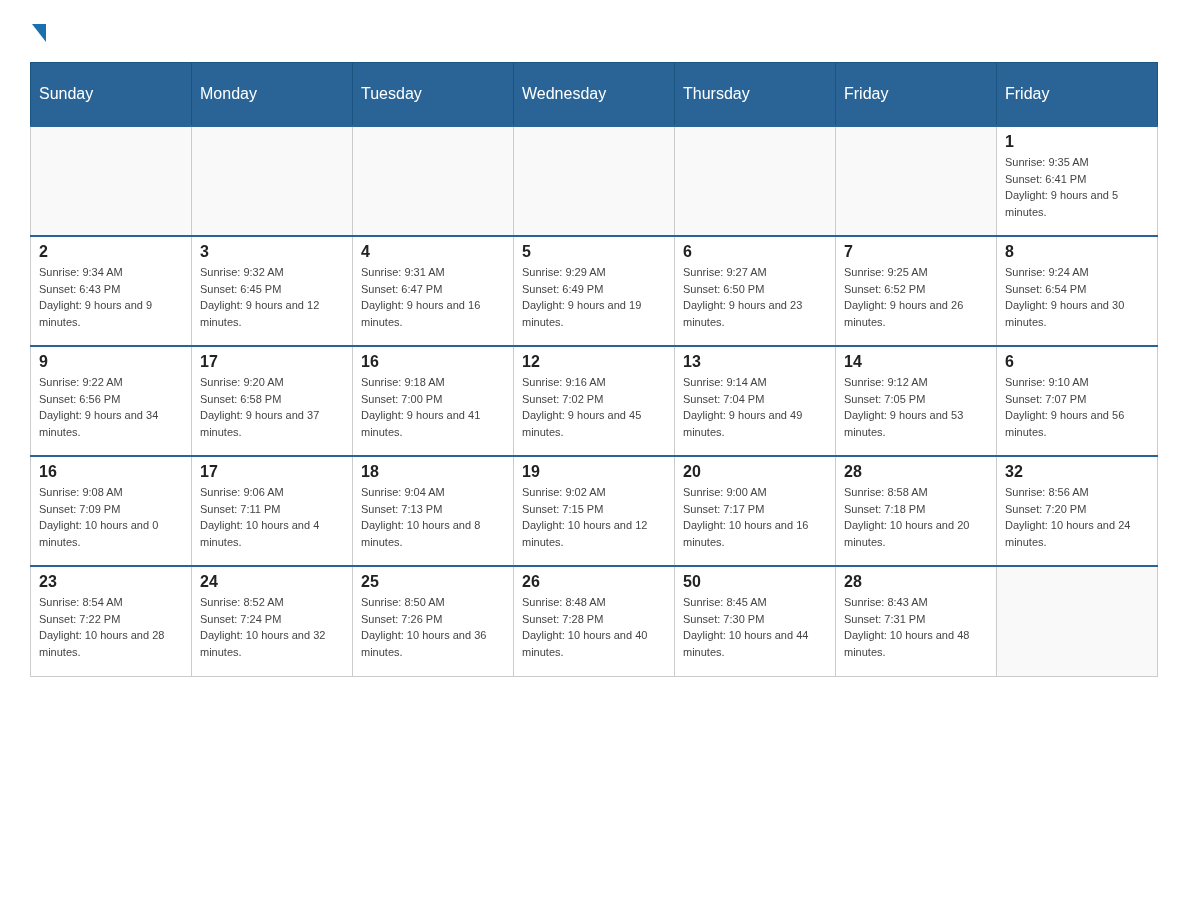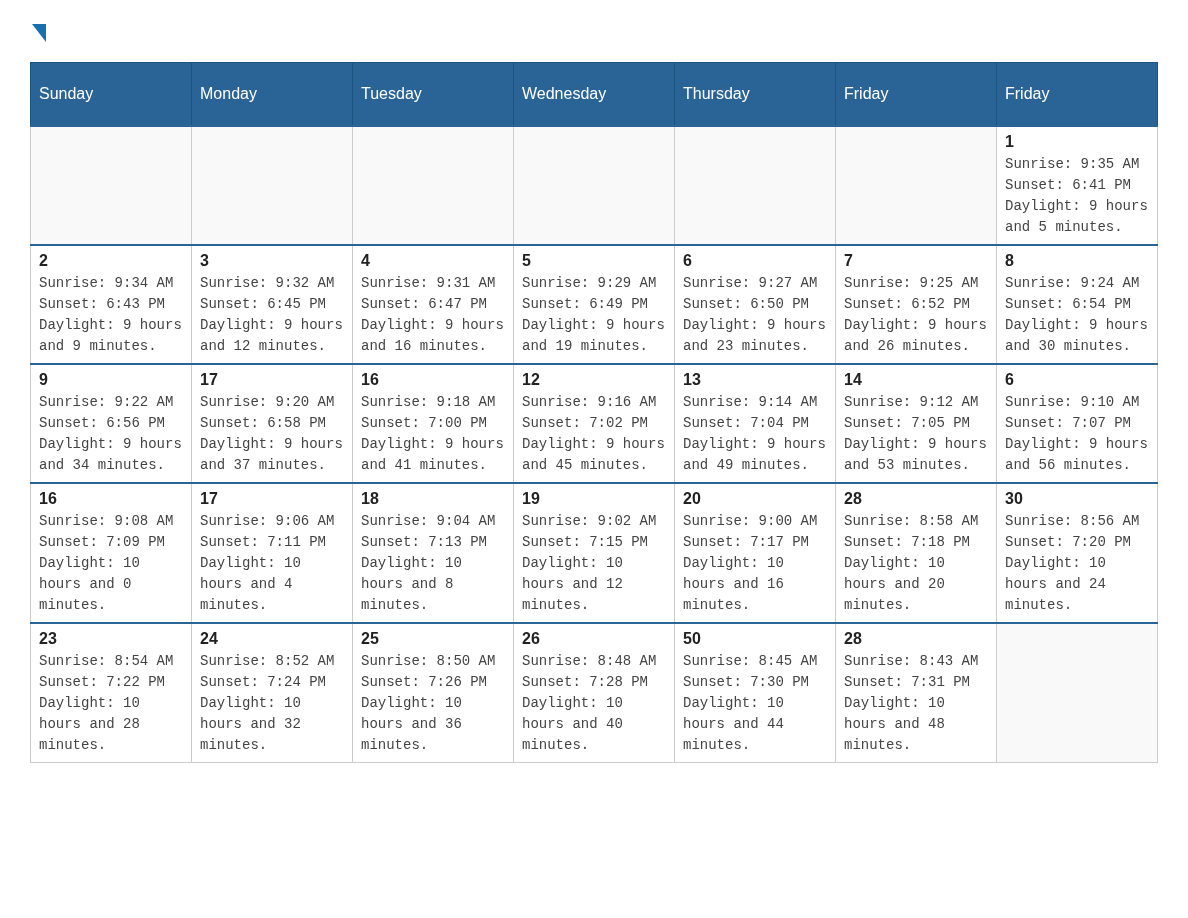--- a/index.html
+++ b/index.html
@@ -90,24 +90,23 @@
       border-top: 2px solid #2a6496;
     }
     .day-number {
       font-size: 16px;
       font-weight: bold;
       color: #222;
       display: block;
       margin-bottom: 3px;
     }
     .day-info {
-      font-size: 14px;
+      font-size: 11px;
       color: #444;
       line-height: 1.5;
-      font-family: Liberation Mono, monospace;
     }
     .empty-cell {
       background: #f9f9f9;
     }
   </style>
 </head>
 <body>
 
 <div class="header">
   <div class="logo">
@@ -229,21 +228,21 @@
         </td>
         <td>
           <span class="day-number">20</span>
           <div class="day-info">Sunrise: 9:00 AM<br>Sunset: 7:17 PM<br>Daylight: 10 hours and 16 minutes.</div>
         </td>
         <td>
           <span class="day-number">28</span>
           <div class="day-info">Sunrise: 8:58 AM<br>Sunset: 7:18 PM<br>Daylight: 10 hours and 20 minutes.</div>
         </td>
         <td>
-          <span class="day-number">30</span>
+          <span class="day-number">32</span>
           <div class="day-info">Sunrise: 8:56 AM<br>Sunset: 7:20 PM<br>Daylight: 10 hours and 24 minutes.</div>
         </td>
       </tr>
       <tr class="week-row">
         <td>
           <span class="day-number">23</span>
           <div class="day-info">Sunrise: 8:54 AM<br>Sunset: 7:22 PM<br>Daylight: 10 hours and 28 minutes.</div>
         </td>
         <td>
           <span class="day-number">24</span>

